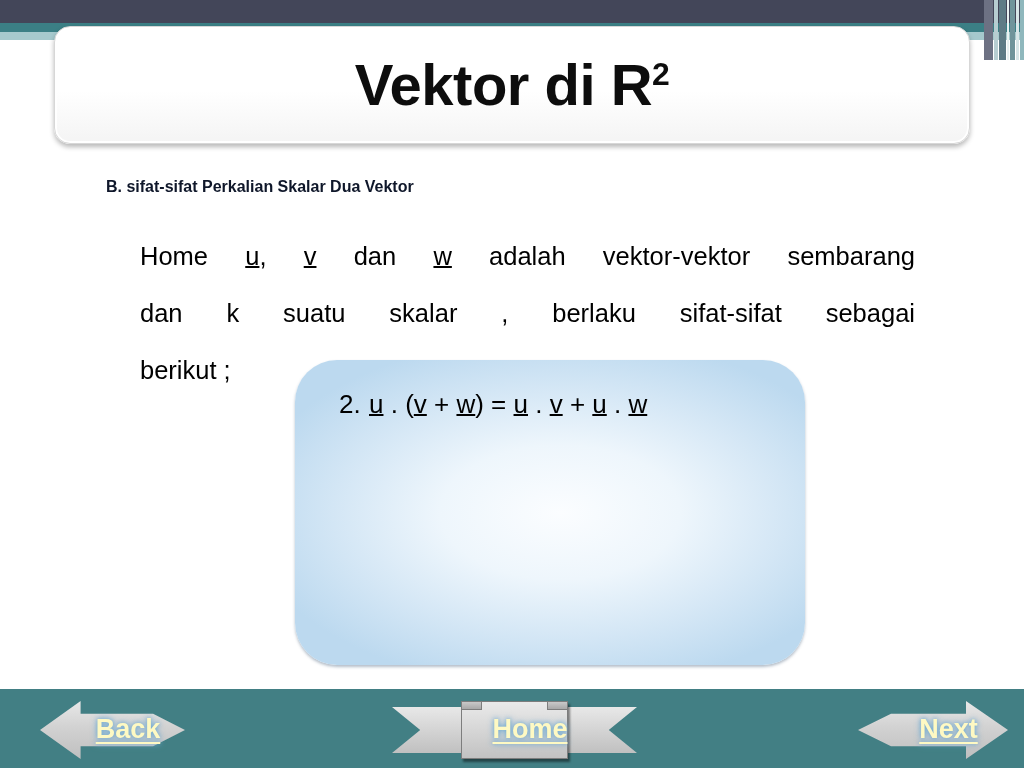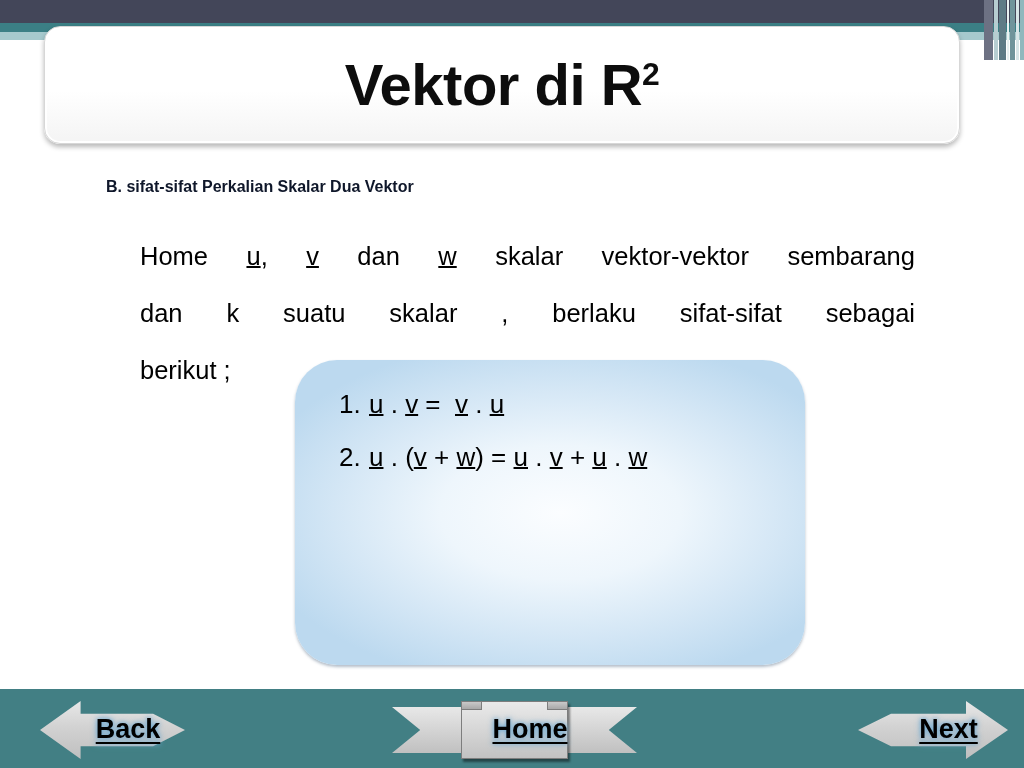--- a/index.html
+++ b/index.html
@@ -46,21 +46,21 @@
   .stripes i {
     position: absolute;
     top: 0;
     height: 60px;
     display: block;
   }
 
   
   .title-card {
     position: absolute;
-    left: 44px; top: 26px;
+    left: 54px; top: 26px;
     width: 914px; height: 116px;
     background: linear-gradient(to bottom, #ffffff 0%, #ffffff 55%, #f4f4f4 100%);
     border: 1px solid #d7d7d7;
     border-radius: 16px;
     box-shadow: 0 3px 5px rgba(0,0,0,0.28), 0 0 0 2px #ffffff inset;
     display: flex;
     align-items: center;
     justify-content: center;
   }
   .title-text {
@@ -184,21 +184,21 @@
     box-sizing: border-box;
   }
   .rib-tab.l { left: -1px; }
   .rib-tab.r { right: -1px; }
 
   .nav-label {
     position: relative;
     z-index: 5;
     font-size: 27px;
     font-weight: bold;
-    color: #000000;
+    color: #fef9c3;
     text-decoration: underline;
     text-underline-offset: 4px;
     text-shadow: 0 0 4px rgba(110,170,210,0.95), 0 0 7px rgba(110,170,210,0.8);
     white-space: nowrap;
     padding-left: 31px;
   }
 </style>
 </head>
 <body>
 
@@ -216,30 +216,27 @@
   <i style="right:31px; width:9px; background:#6d7183;"></i>
 </div>
 
 <div class="title-card">
   <div class="title-text"><span>Vektor di R</span><sup>2</sup></div>
 </div>
 
 <div class="body-heading">B. sifat-sifat Perkalian Skalar Dua Vektor</div>
 
 <div class="para">
-  <span class="ln just"><span>Home </span><u>u</u><span>, </span><u>v</u><span> dan </span><u>w</u><span> skalar vektor-vektor sembarang</span></span>
+  <span class="ln just"><span>Home </span><u>u</u><span>, </span><u>v</u><span> dan </span><u>w</u><span> adalah vektor-vektor sembarang</span></span>
   <span class="ln just">dan k suatu skalar , berlaku sifat-sifat sebagai</span>
   <span class="ln">berikut ;</span>
 </div>
 
 <div class="blue-box">
   <ol>
-    <li>
-      <span class="num">1.</span><span><u>u</u> . <u>v</u> =&nbsp; <u>v</u> . <u>u</u></span>
-    </li>
     <li>
       <span class="num">2.</span><span><u>u</u> . (<u>v</u> + <u>w</u>) = <u>u</u> . <u>v</u> + <u>u</u> . <u>w</u></span>
     </li>
   </ol>
 </div>
 
 <div class="navbar">
 
   <div class="nav-btn" id="nav-back">
     <div class="shape arrow-left"></div>

